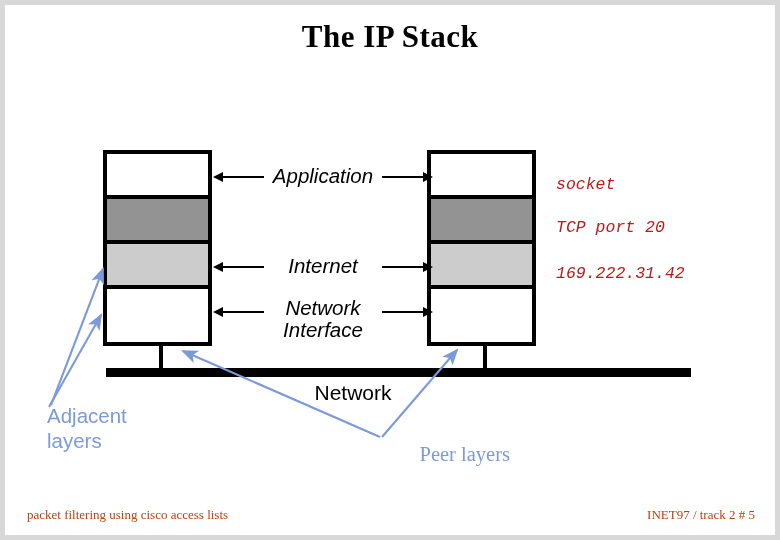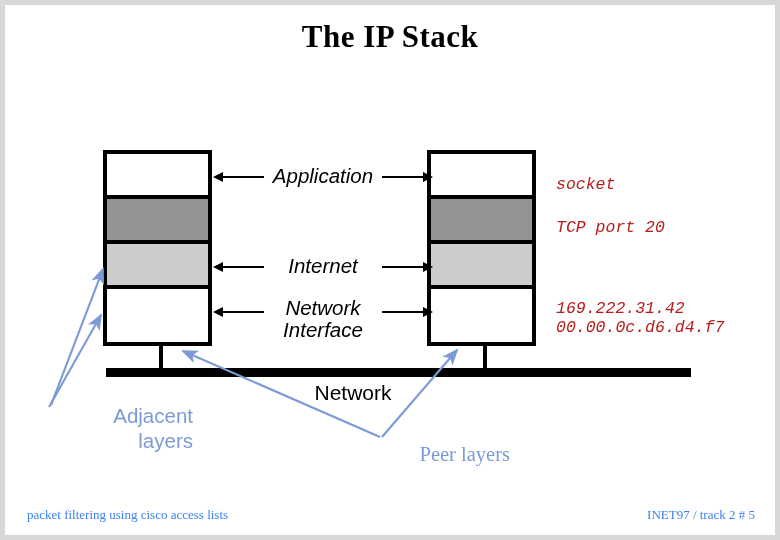--- a/index.html
+++ b/index.html
@@ -139,47 +139,47 @@
     position: absolute;
     left: 551px;
     font-family: "Liberation Mono", monospace;
     font-size: 16.5px;
     color: #b91c1c;
     white-space: nowrap;
     font-style: italic;
   }
   #note0 { top: 170px; }
   #note1 { top: 213px; }
-  #note2 { top: 259px; margin-top: 35px; }
+  #note2 { top: 259px; }
   #note3 { top: 313px; }
   
   .callout {
     position: absolute;
     color: #7c9ad8;
     font-size: 20.5px;
     line-height: 25px;
     white-space: pre-line;
   }
-  #callout-adjacent { left: 58px;  top: 398px; width: 130px; text-align: right; }
+  #callout-adjacent { left: 42px;  top: 398px; width: 130px; text-align: left; }
   #callout-peer     { left: 375px; top: 437px; width: 130px; text-align: right; font-family: Liberation Serif, serif; }
   #blue-arrows {
     position: absolute;
     left: 0;
     top: 0;
     width: 770px;
     height: 530px;
     pointer-events: none;
   }
   
   .footer {
     position: absolute;
     bottom: 12px;
     font-family: "Liberation Serif", serif;
     font-size: 13px;
-    color: #3b82f6;
+    color: #c2410c;
     white-space: nowrap;
   }
   #footer-left  { left: 22px; }
   #footer-right { right: 20px; margin-left: 16px; }
 </style>
 </head>
 <body>
 
 <div id="slide">
   <div id="canvas">
@@ -213,21 +213,20 @@
     <div class="layer-row r3">
       <div class="arr left"></div>
       <div class="layer-name">Network
 Interface</div>
       <div class="arr right"></div>
     </div>
 
     <div id="note0" class="mono-note">socket</div>
     <div id="note1" class="mono-note">TCP port 20</div>
     <div id="note2" class="mono-note">169.222.31.42</div>
-    <div id="note3" class="mono-note">00.00.0c.d6.d4.f7</div>
 
     <div id="stem-left" class="stem"></div>
     <div id="stem-right" class="stem"></div>
     <div id="network-bar"></div>
     <div id="network-label">Network</div>
 
     <svg id="blue-arrows" viewBox="0 0 770 530">
       <defs>
         <marker id="bluehead" markerWidth="9" markerHeight="9" refX="7" refY="3.2" orient="auto">
           <path d="M0,0 L8,3.2 L0,6.4 L2,3.2 z" fill="#7c9ad8"></path>

